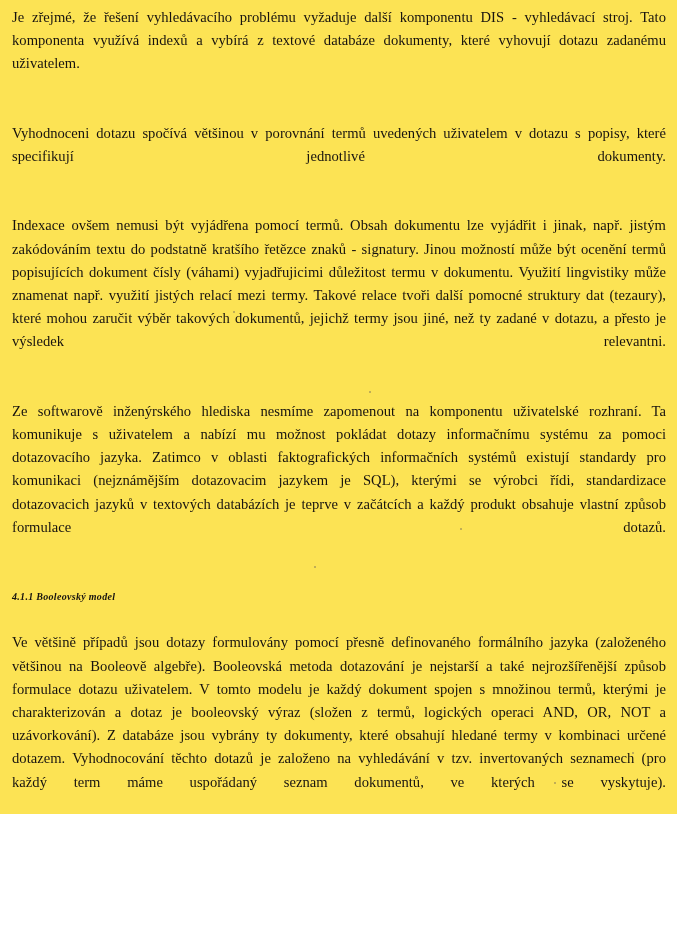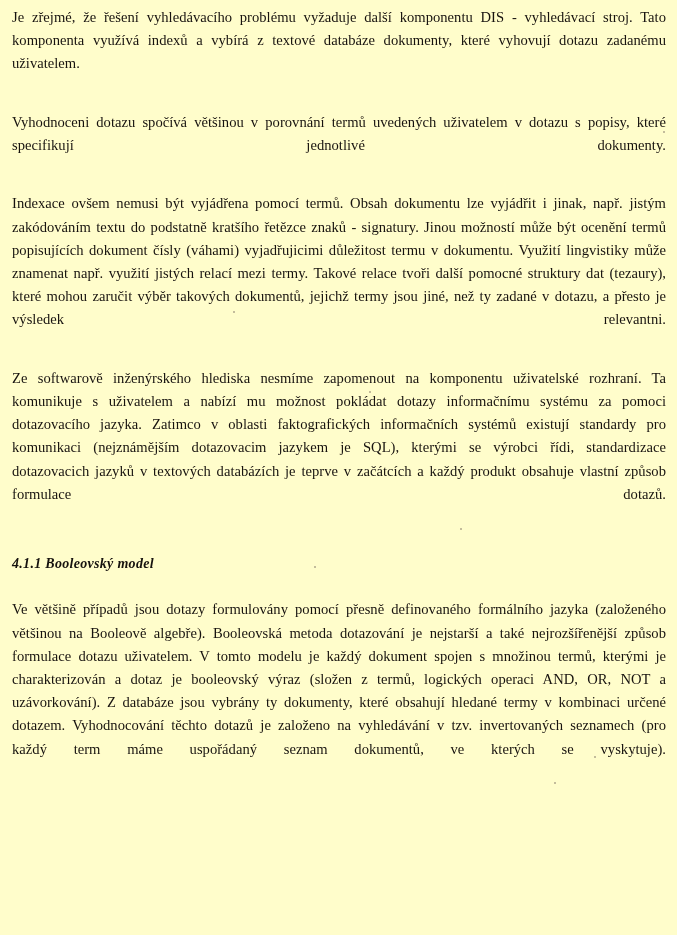--- a/index.html
+++ b/index.html
@@ -12,22 +12,22 @@
     height: 935px;
     overflow: hidden;
     font-family: "Liberation Serif", "DejaVu Serif", serif;
     color: #16130f;
   }
 
   
   #page {
     position: relative;
     width: 677px;
-    height: 935px;
-    background: #fef9c3;
+    height: 814px;
+    background: #fde047;
     box-sizing: border-box;
     padding: 17px;
     
     filter: contrast(1.04) saturate(0.9);
   }
 
   #page-inner {
     position: absolute;
     left: 12px;
     top: 6px;
@@ -40,33 +40,33 @@
     text-justify: inter-word;
     font-size: 14.6px;
     line-height: 23.2px;
     letter-spacing: 0.02px;
     word-spacing: 0.6px;
     color: #1a1713;
     text-rendering: optimizeLegibility;
   }
 
   p.para + p.para {
-    margin-top: 12px;
+    margin-top: 23px;
   }
 
   
   p.para:after {
     content: "";
     display: inline-block;
     width: 100%;
   }
 
   h3.section-heading {
     margin: 0;
-    font-size: 14px;
+    font-size: 10px;
     line-height: 23.2px;
     font-style: italic;
     font-weight: 700;
     letter-spacing: 0.3px;
     color: #1a1713;
   }
   .spacer-md { height: 23px; }
 
   
   .speck {

